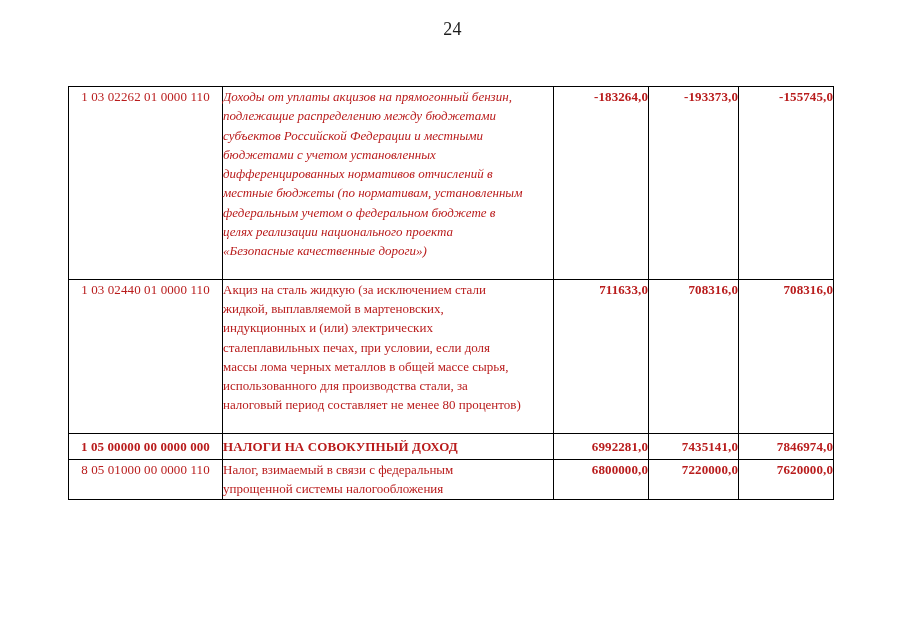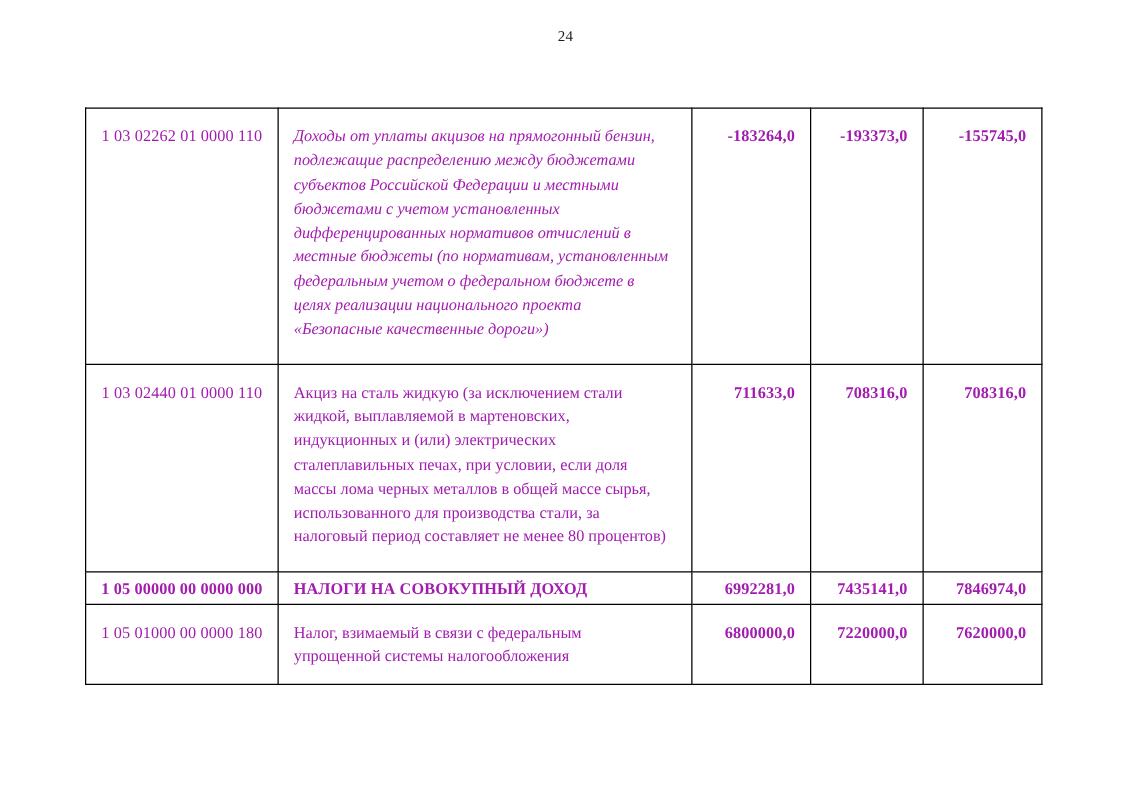--- a/index.html
+++ b/index.html
@@ -24,42 +24,42 @@
     height: 640px;
     background: #ffffff;
   }
 
   .page-number {
     position: absolute;
     left: 0;
     top: 22px;
     width: 905px;
     text-align: center;
-    font-size: 12px;
+    font-size: 18px;
     line-height: 15px;
     color: #1d1d1d;
     letter-spacing: 0.2px;
   }
 
   .budget-table {
     position: absolute;
     left: 68px;
     top: 86px;
     width: 765px;
     border-collapse: collapse;
     table-layout: fixed;
   }
 
   .budget-table td {
     border: 1px solid #000000;
     vertical-align: top;
-    padding: 12px;
+    padding: 0;
     font-size: 13px;
     line-height: 19.3px;
-    color: #a21caf;
+    color: #b91c1c;
   }
 
   
   col.c-code { width: 154px; }
   col.c-name { width: 331px; }
   col.c-num1 { width: 95px; }
   col.c-num2 { width: 90px; }
   col.c-num3 { width: 95px; }
 
   .cell-code {
@@ -161,21 +161,21 @@
         <td class="cell-code">1 05 00000 00 0000 000</td>
         <td class="cell-name">
           <span class="name-line">НАЛОГИ НА СОВОКУПНЫЙ ДОХОД</span>
         </td>
         <td class="cell-num">6992281,0</td>
         <td class="cell-num">7435141,0</td>
         <td class="cell-num">7846974,0</td>
       </tr>
 
       <tr class="row-sub-a">
-        <td class="cell-code">1 05 01000 00 0000 180</td>
+        <td class="cell-code">8 05 01000 00 0000 110</td>
         <td class="cell-name">
           <span class="name-line">Налог, взимаемый в связи с федеральным</span>
           <span class="name-line">упрощенной системы налогообложения</span>
         </td>
         <td class="cell-num">6800000,0</td>
         <td class="cell-num">7220000,0</td>
         <td class="cell-num">7620000,0</td>
       </tr>
 
 

